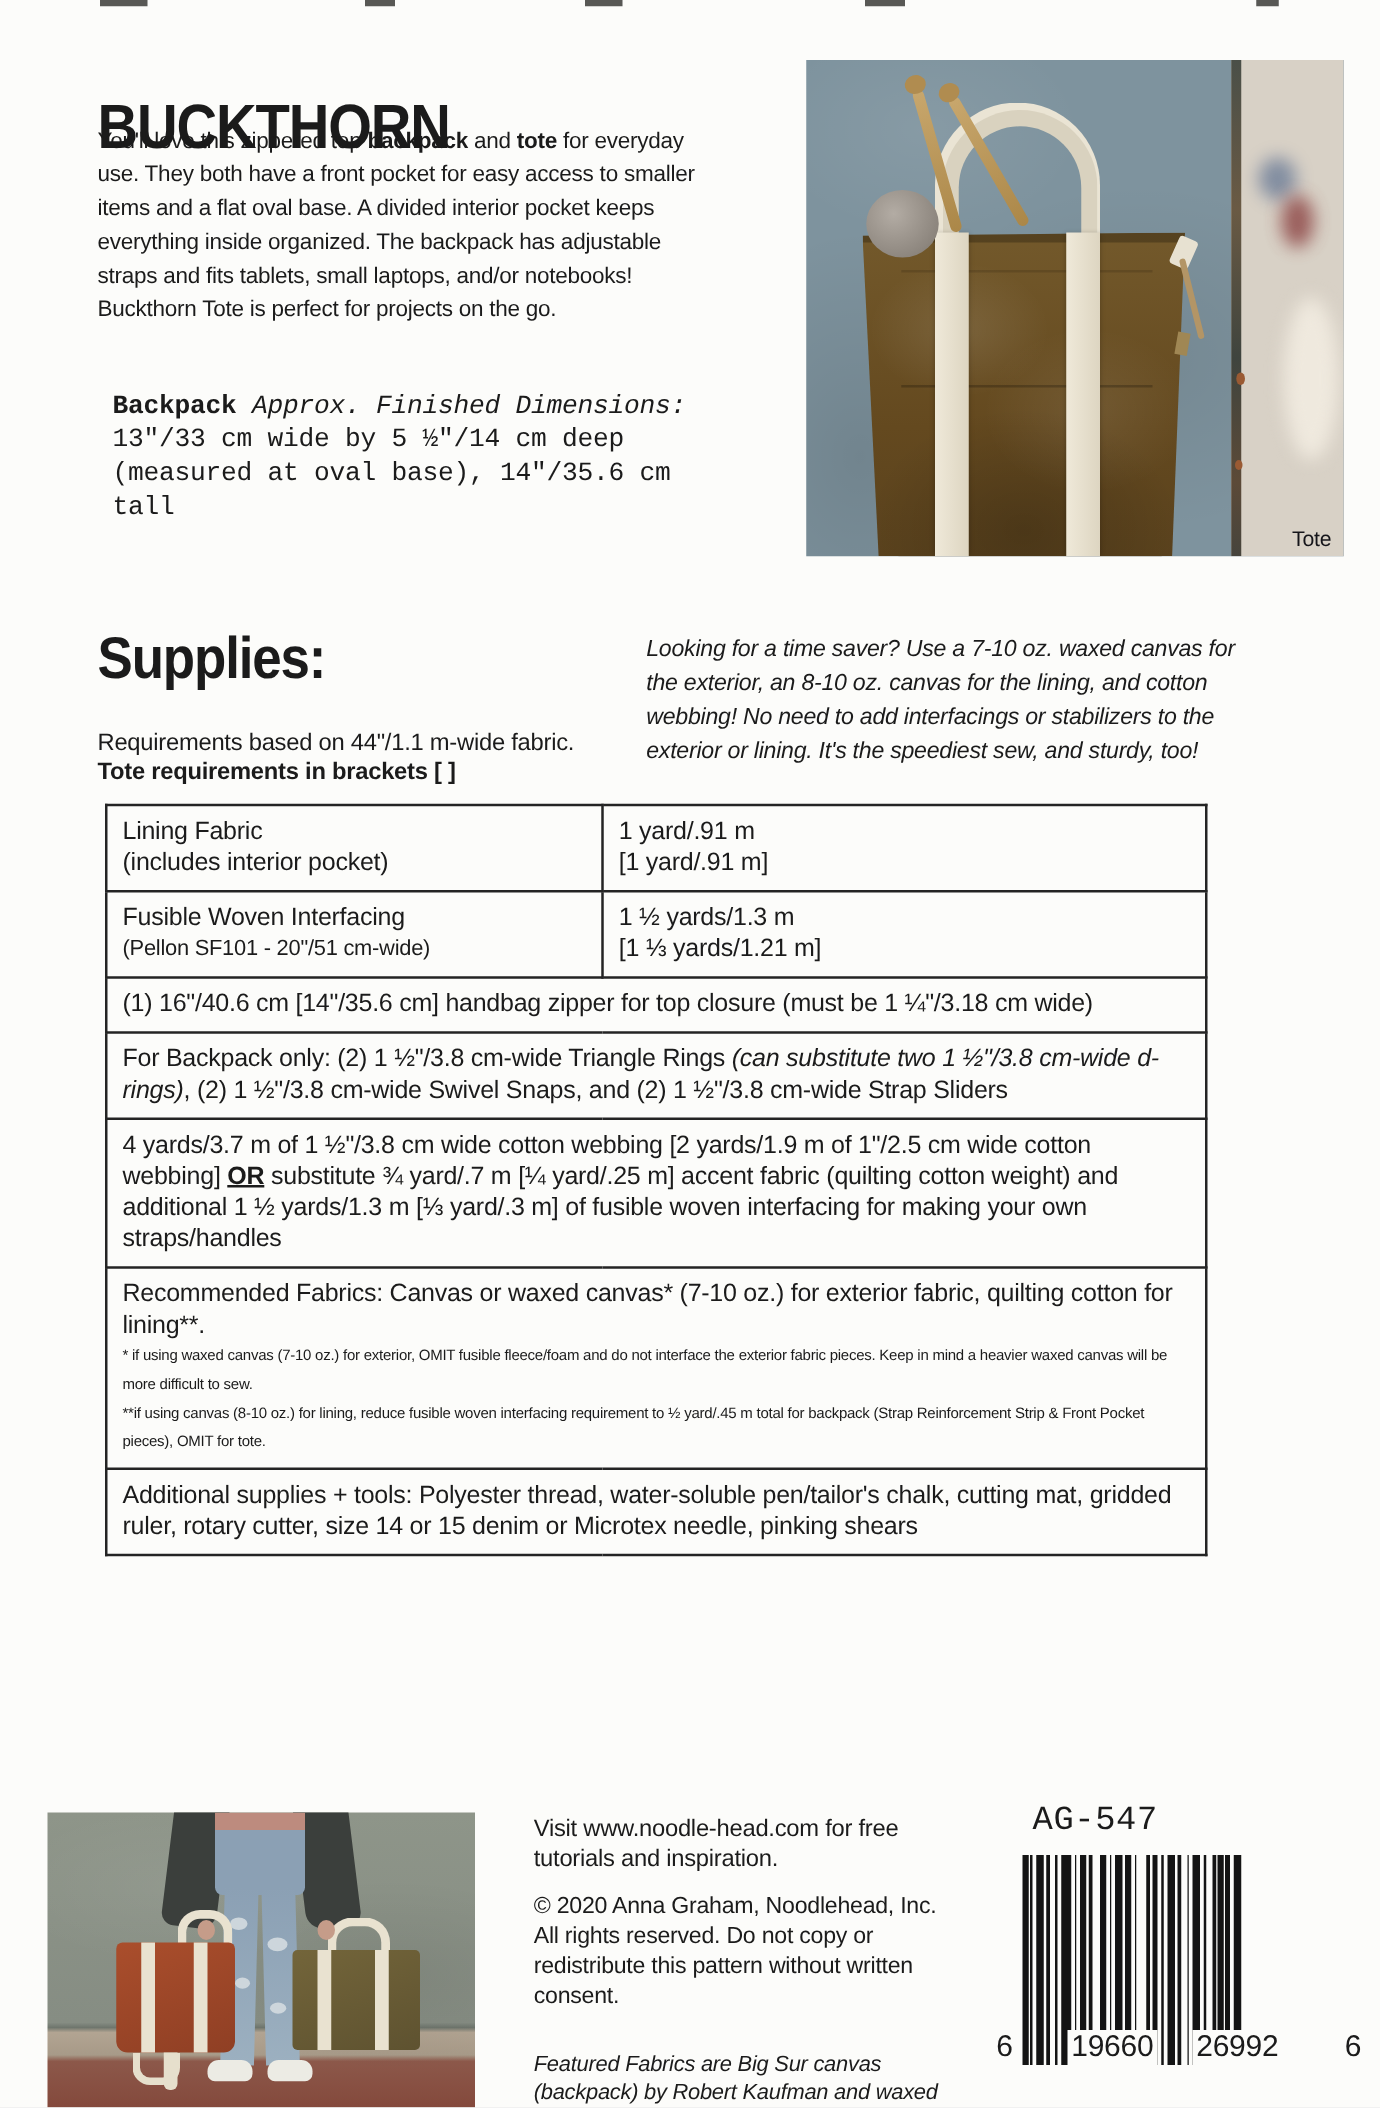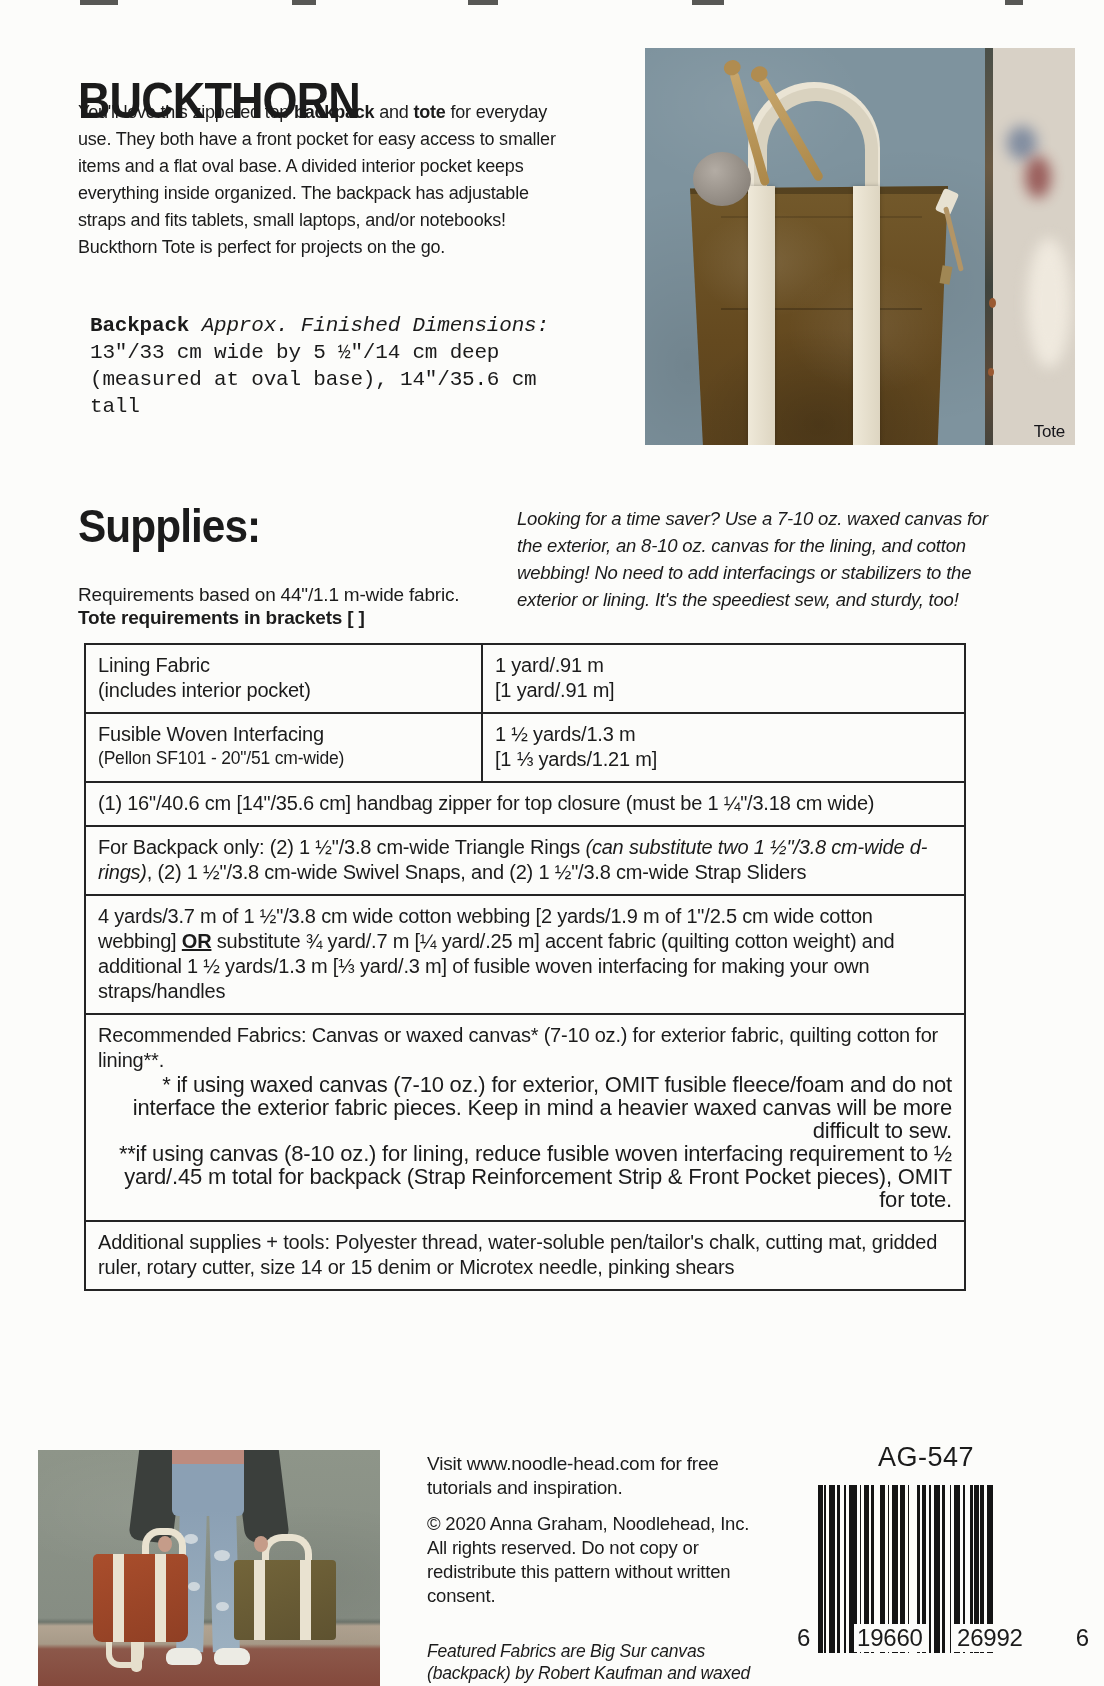--- a/index.html
+++ b/index.html
@@ -61,21 +61,21 @@
   .req{position:absolute;left:78px;top:583px;width:430px;font-size:19px;line-height:23px;margin:0;}
   .tip{position:absolute;left:517px;top:505px;width:478px;font-size:18.5px;line-height:27px;
       font-style:italic;margin:0;}
   
   .supplies-table{position:absolute;left:84px;top:643px;width:882px;border-collapse:collapse;
       table-layout:fixed;}
   .supplies-table td{border:2.5px solid #242424;padding:8px 12px 9px 12px;font-size:20px;
       line-height:25px;vertical-align:top;}
   .col-item{width:371px;}
   .small-note{font-size:17.5px;line-height:22px;}
-  .fabric-note{font-size:22px;line-height:23px;text-align:right;}
+  .fabric-note{font-size:12px;line-height:23px;}
   .or{font-weight:700;text-decoration:underline;}
   
   .photo-bottom{position:absolute;left:38px;top:1450px;width:342px;height:236px;overflow:hidden;
     background:
       radial-gradient(200px 90px at 30% 25%, rgba(255,255,255,.06), transparent 70%),
       radial-gradient(220px 110px at 80% 55%, rgba(0,0,0,.07), transparent 70%),
       linear-gradient(180deg,#8e9589 0,#868d83 168px,#6f766d 172px,#b2a492 176px,#a79a88 194px,#8c584a 199px,#84493c 236px);}
   .pb-arm{position:absolute;top:-4px;width:44px;height:96px;background:#3b3f3c;}
   .pb-shirt{position:absolute;left:134px;top:0;width:72px;height:26px;background:#bd8b7e;}
   .pb-hip{position:absolute;left:134px;top:14px;width:72px;height:52px;background:#8ba0b4;
@@ -98,21 +98,21 @@
   .pb-bagB{position:absolute;left:196px;top:110px;width:102px;height:80px;border-radius:4px;
       background:linear-gradient(160deg,#73653a,#5e5230);}
   .pb-bagB-strap{position:absolute;top:110px;width:11px;height:80px;background:#e9e2d0;}
   .pb-bagB-h{position:absolute;left:224px;top:84px;width:36px;height:28px;border:7px solid #e9e2d0;
       border-bottom:none;border-radius:20px 20px 0 0;}
   .ft-text{position:absolute;left:427px;width:318px;margin:0;font-size:19px;line-height:24px;}
   .ft-visit{top:1452px;}
   .ft-copy{top:1512px;font-size:18.5px;width:330px;}
   .ft-featured{top:1620px;width:352px;font-size:17.5px;line-height:22px;font-style:italic;margin-top:20px;}
   .bc-block{position:absolute;left:798px;top:1442px;width:286px;}
-  .bc-sku{font-size:27px;letter-spacing:.5px;width:200px;margin-left:28px;text-align:center;}
+  .bc-sku{font-size:27px;letter-spacing:.5px;width:200px;margin-left:28px;text-align:left;font-family:Liberation Mono, monospace;}
   .bc-bars{position:relative;margin-top:12px;margin-left:20px;height:168px;display:flex;width:250px;}
   .bc-bars > div{height:100%;}
   .bc-digits{position:absolute;left:20px;top:1622px;width:250px;height:30px;font-size:24px;}
   .bc-digits span{position:absolute;bottom:0;background:#fcfcfa;padding:0 3px;}
   .bc-d-left{left:-24px;}
   .bc-d-g1{left:36px;}
   .bc-d-g2{left:136px;}
   .bc-d-right{right:-24px;}
   b,strong{font-weight:700;}
 </style>

